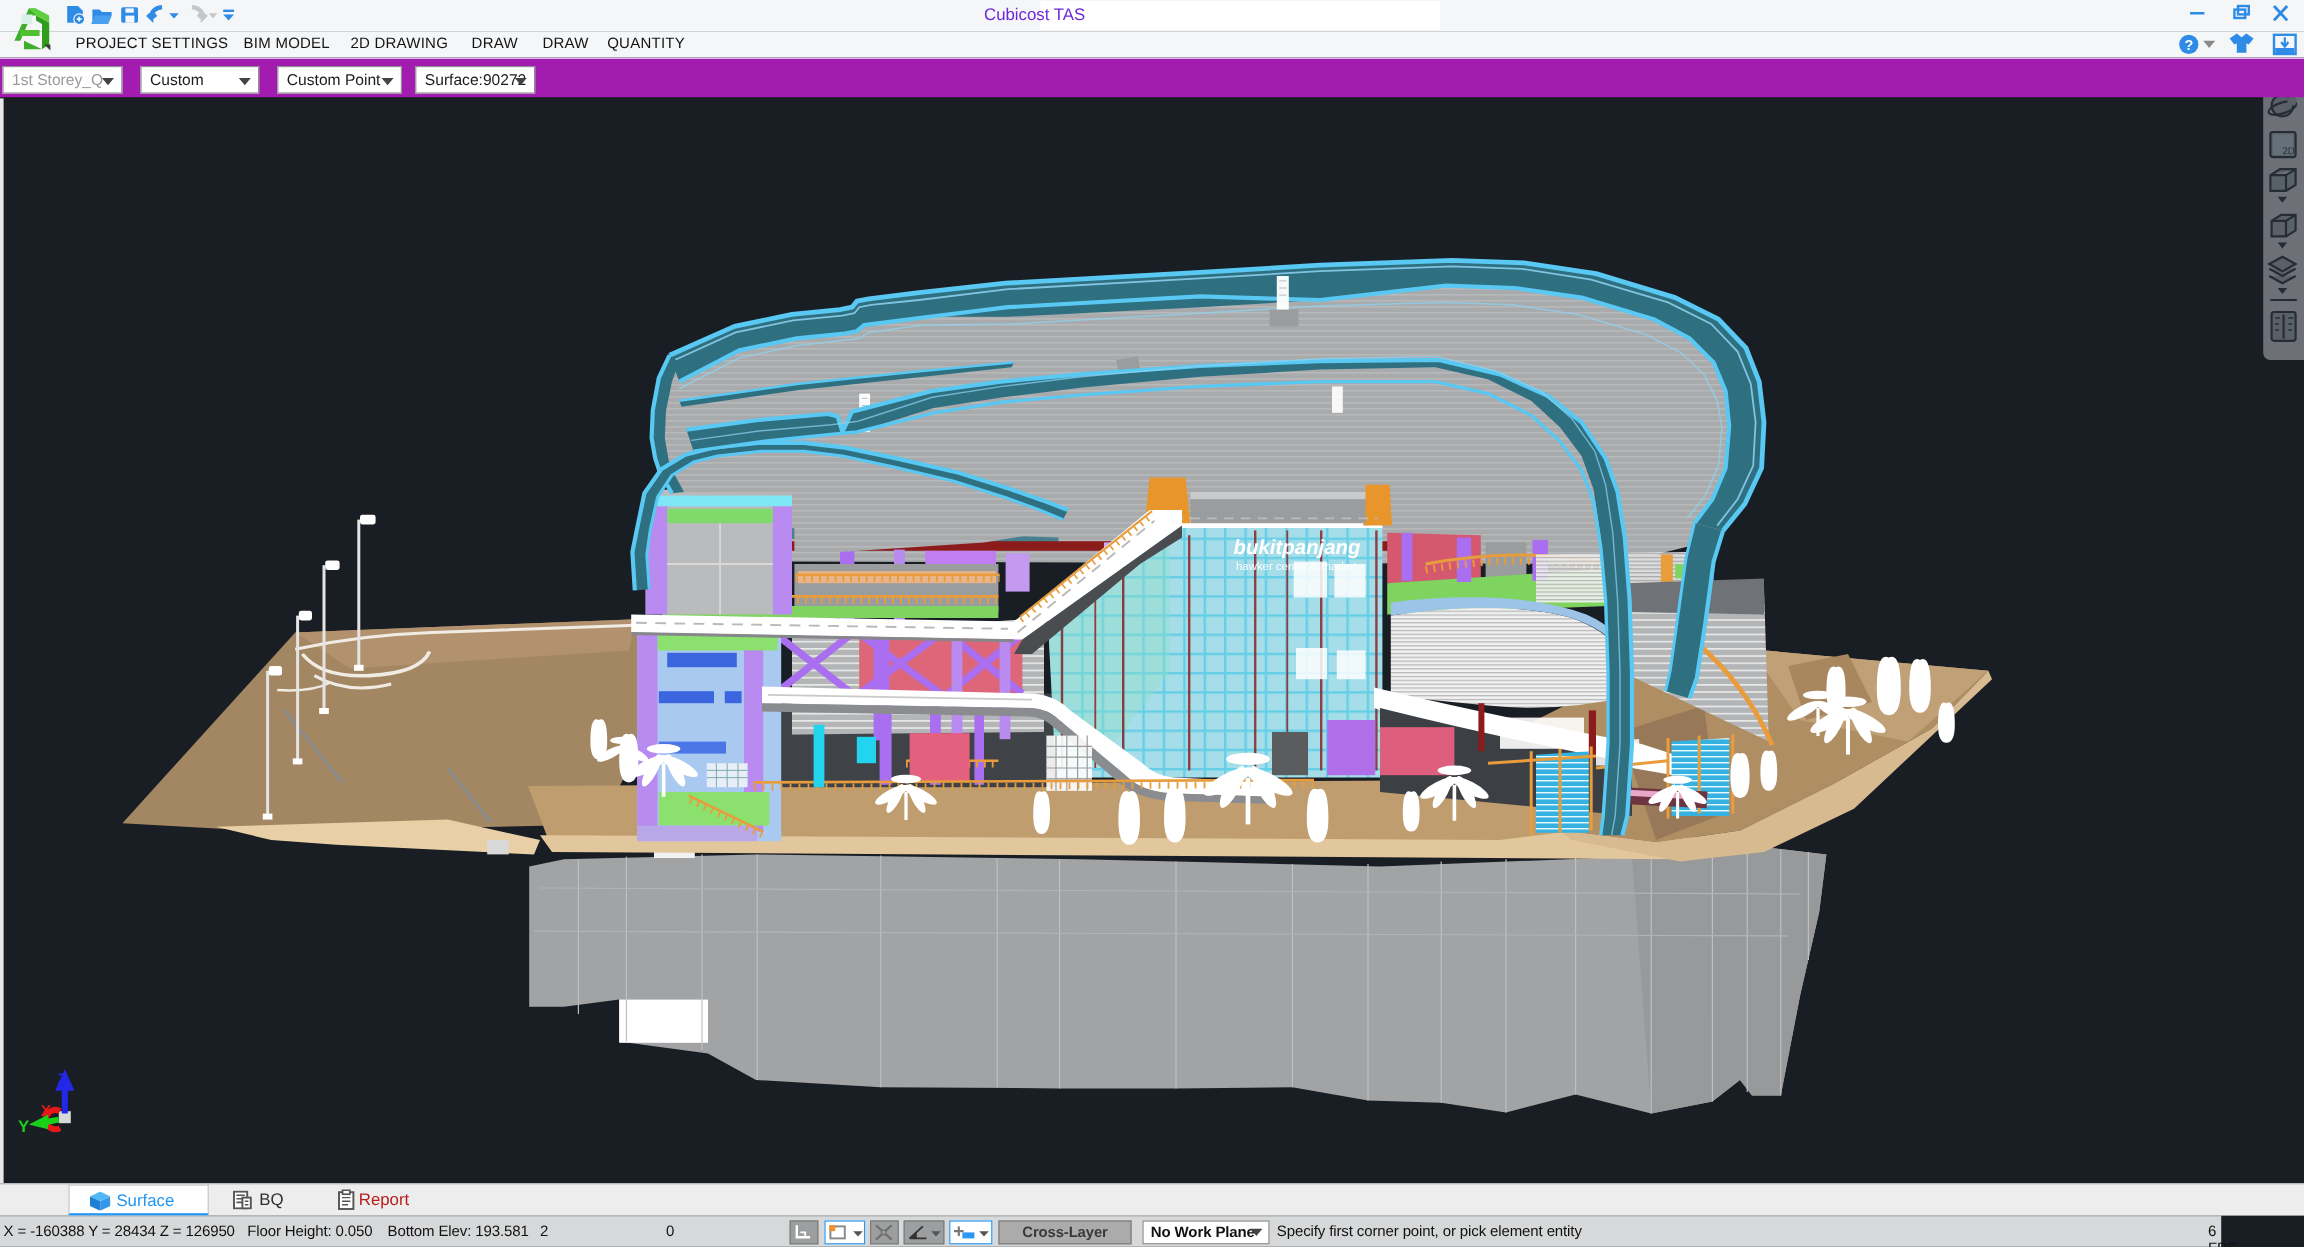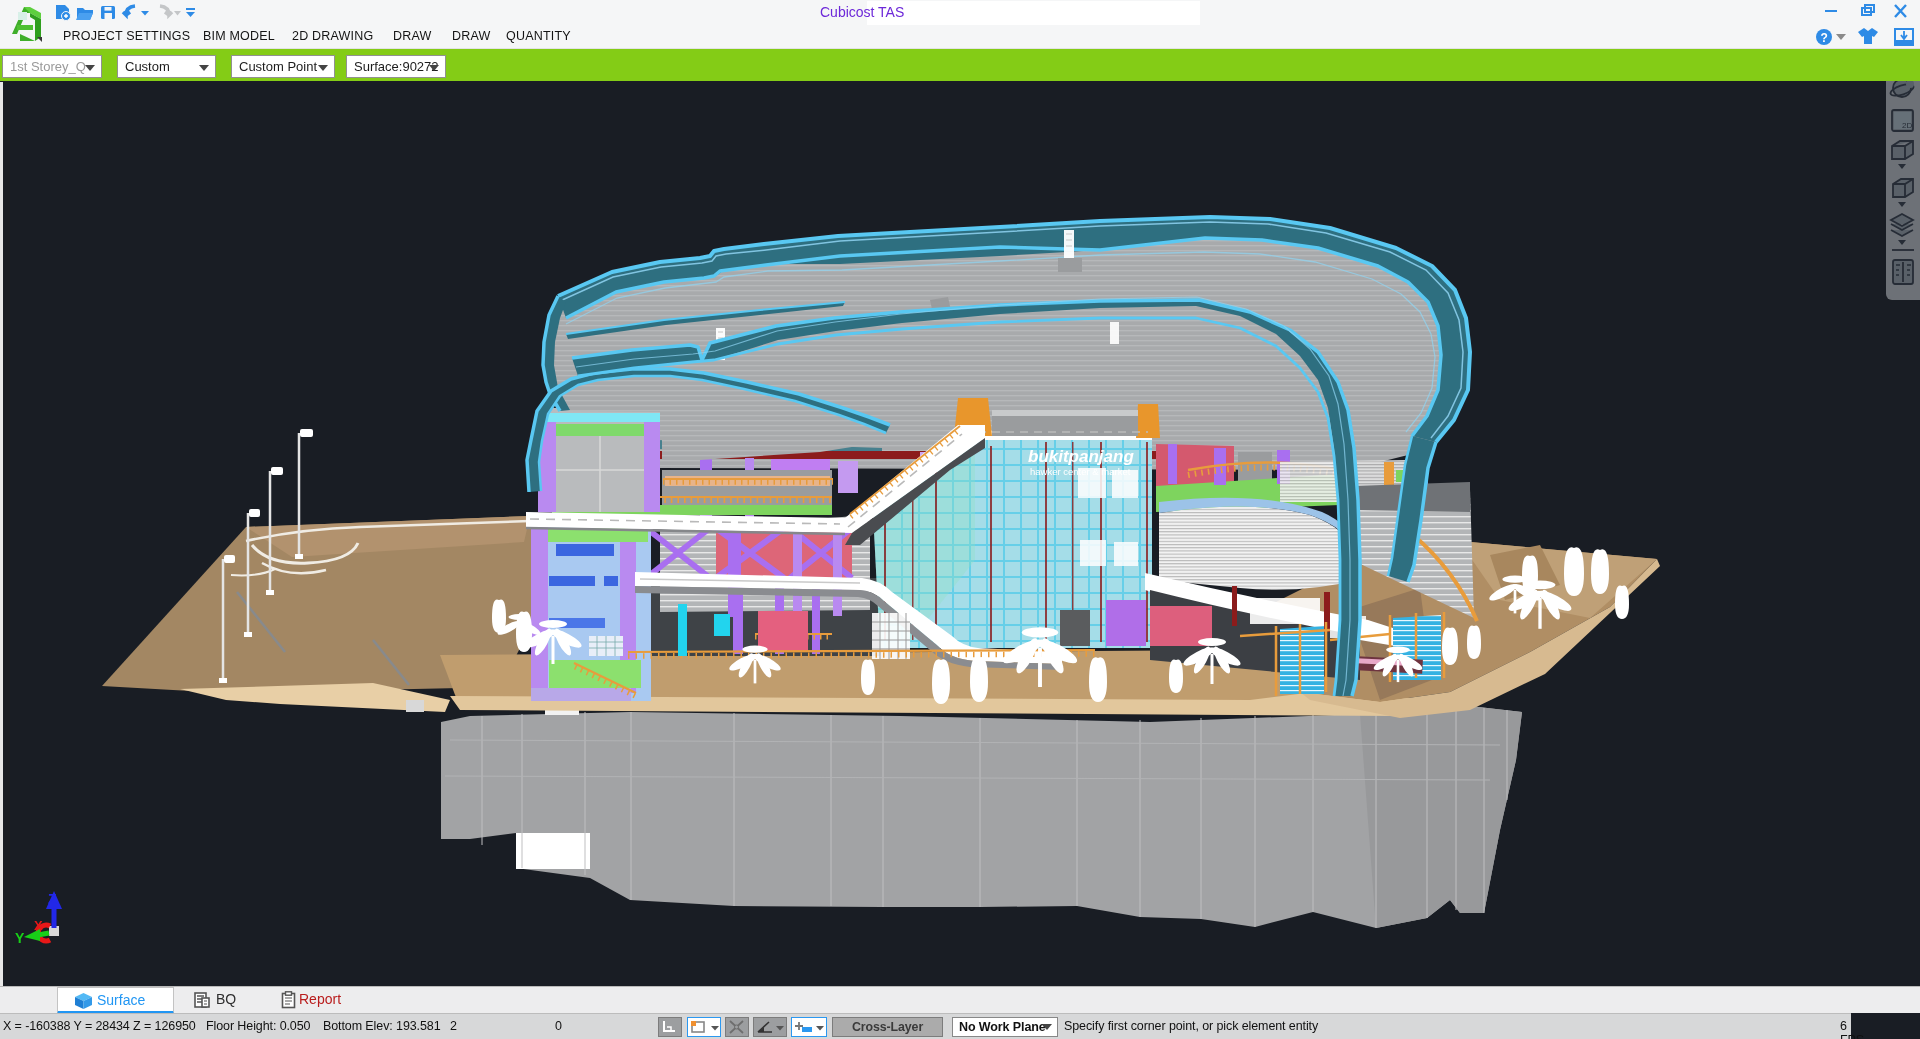--- a/index.html
+++ b/index.html
@@ -5,21 +5,21 @@
   * { margin:0; padding:0; box-sizing:border-box; }
   html,body { width:1920px; height:1039px; overflow:hidden; background:#191d24;
     font-family:"Liberation Sans", sans-serif; }
   .abs { position:absolute; }
   
   #titlebar { position:absolute; left:0; top:0; width:1920px; height:26px; background:#f5f6f7; }
   #titlebar .title { position:absolute; left:778px; top:4px; font-size:14px; color:#6d28d9;margin-left:42px; }
   #titlebar .whitebox { position:absolute; left:867px; top:1px; width:333px; height:24px; background:#fff; }
   #menurow { position:absolute; left:0; top:26px; width:1920px; height:22px; background:#f5f6f7; }
   .menu { position:absolute; top:3px; font-size:12.5px; color:#141414; letter-spacing:0.2px; }
-  #toolrow { position:absolute; left:0; top:48px; width:1920px; height:33px; background:#84cc16; border-top:1px solid #e2e3e4; }
+  #toolrow { position:absolute; left:0; top:48px; width:1920px; height:33px; background:#a21caf; border-top:1px solid #e2e3e4; }
   .dd { position:absolute; top:6px; height:23px; background:#fff; border:1px solid #919191; font-size:13px; color:#1c1c1c; line-height:21px; padding-left:7px; }
   .dd .tri { position:absolute; right:6px; top:9px; width:0; height:0; border:5px solid transparent; border-top:6px solid #444; border-bottom:none; }
   .dd.grey { color:#9a9a9a; }
   
   #tabrow { position:absolute; left:0; top:986px; width:1920px; height:27px; background:#ededee; border-top:1px solid #b9b9b9; }
   .tab { position:absolute; top:0; height:27px; font-size:14px; }
   #statusbar { position:absolute; left:0; top:1013px; width:1851px; height:26px; background:#d7d8d9; border-top:1px solid #bcbcbc; font-size:12.5px; color:#111; letter-spacing:-0.1px; }
   .st { position:absolute; top:5px; }
   .sbtn { position:absolute; top:3px; height:20px; border:1px solid #7c7c7c; background:#9c9ea0;font-weight:bold; }
   .sbtn.white { background:#fff; border:1px solid #2b98f0; }

